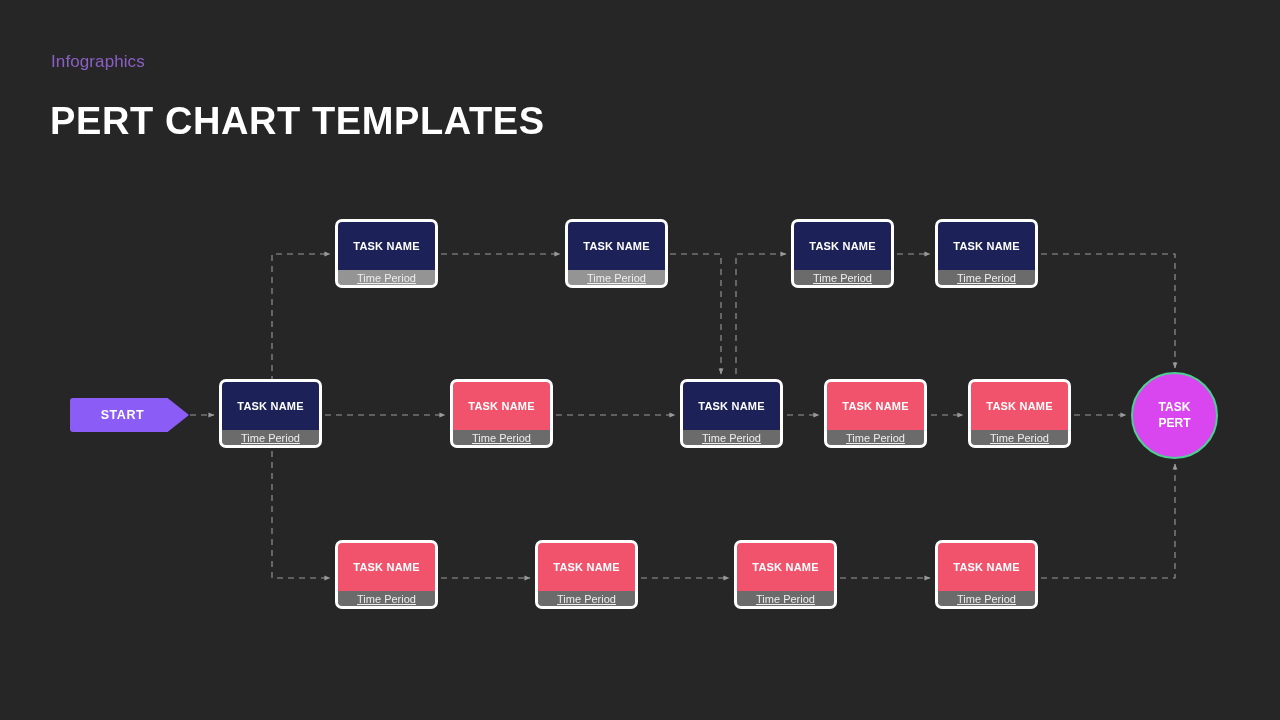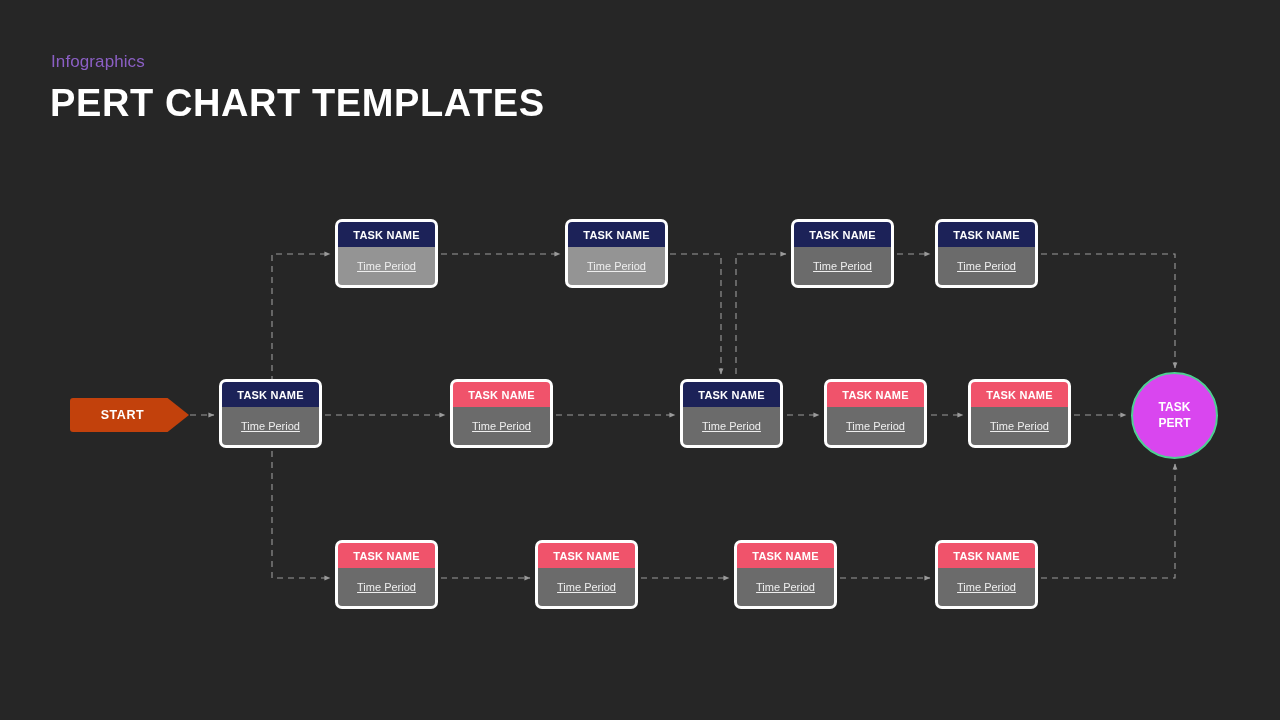--- a/index.html
+++ b/index.html
@@ -24,21 +24,21 @@
     position: absolute;
     left: 51px;
     top: 52px;
     font-size: 17px;
     color: #8b5fc4;
     letter-spacing: 0.1px;
   }
   .title {
     position: absolute;
     left: 50px;
-    top: 82px;
+    top: 100px;
     font-size: 38px;
     font-weight: bold;
     color: #ffffff;
     letter-spacing: 0.6px;
   }
 
   
   #wires {
     position: absolute;
     left: 0; top: 0;
@@ -47,21 +47,21 @@
     pointer-events: none;
   }
 
   
   .start-arrow {
     position: absolute;
     left: 70px;
     top: 398px;
     width: 119px;
     height: 34px;
-    background: #c2410c;
+    background: #8b5cf6;
     color: #ffffff;
     font-size: 12.5px;
     font-weight: bold;
     letter-spacing: 0.6px;
     display: flex;
     align-items: center;
     justify-content: center;
     padding-right: 14px;
     box-sizing: border-box;
     border-radius: 3px;
@@ -74,21 +74,21 @@
     width: 103px;
     height: 69px;
     background: #ffffff;
     border-radius: 7px;
     padding: 3px;
     box-sizing: border-box;
     display: flex;
     flex-direction: column;
   }
   .node .head {
-    height: 25px;
+    height: 48px;
     border-radius: 4px 4px 0 0;
     display: flex;
     align-items: center;
     justify-content: center;
     font-size: 11px;
     font-weight: bold;
     color: #ffffff;
     letter-spacing: 0.2px;
   }
   .node .body {

